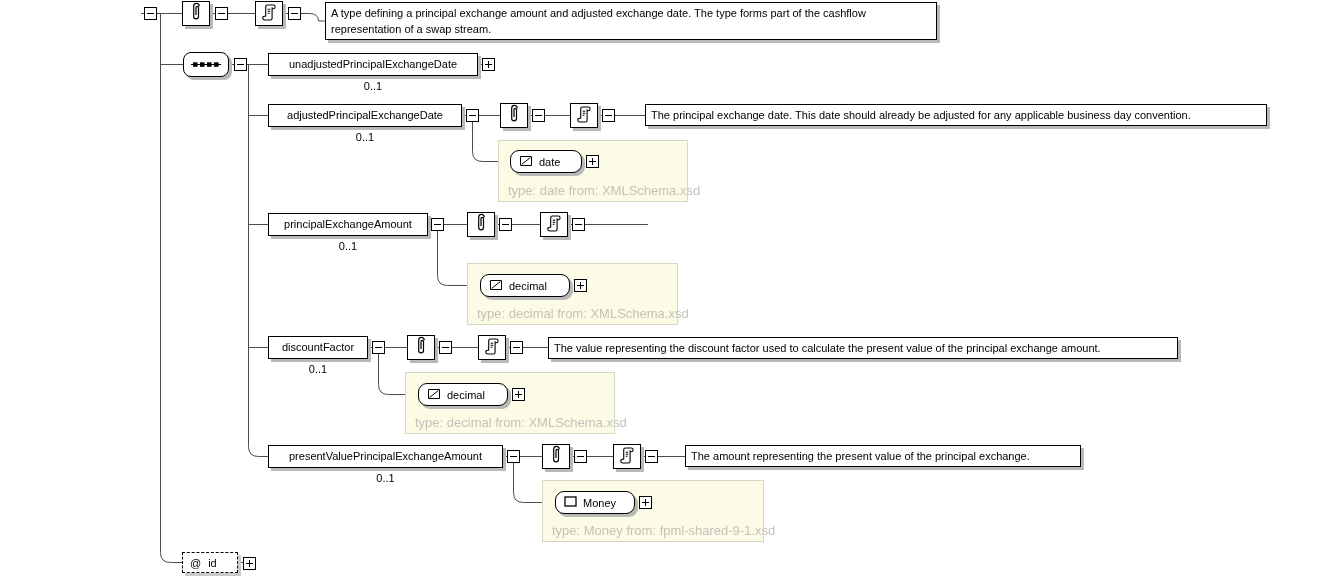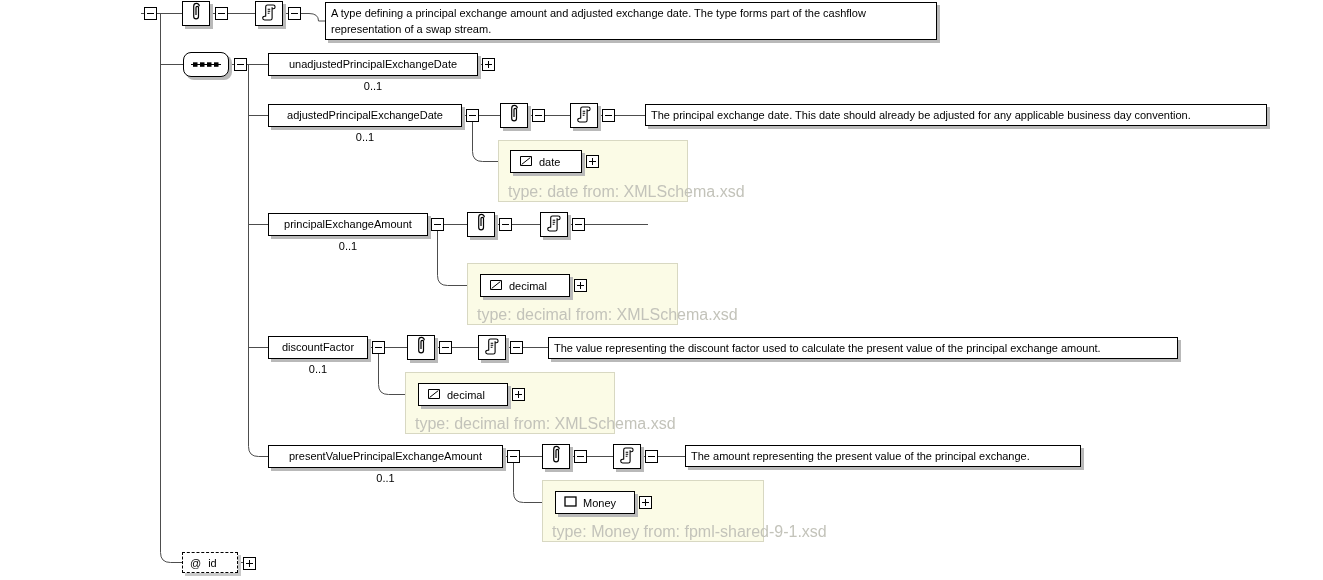--- a/index.html
+++ b/index.html
@@ -8,29 +8,29 @@
   #canvas { position:relative; width:1323px; height:580px; background:#fff; overflow:hidden; }
   #wires { position:absolute; left:0; top:0; z-index:0; }
   #wires path { fill:none; stroke:#4d4d4d; stroke-width:1; }
 
   .ebox { position:absolute; height:23px; background:#fff; border:1px solid #000;
           box-shadow:3px 3px 0 #b9b9b9; font-size:11px; color:#000; text-align:center;
           line-height:21px; z-index:2; white-space:nowrap; overflow:hidden; }
   .docbox { position:absolute; background:#fff; border:1px solid #000; box-shadow:3px 3px 0 #b9b9b9;
             font-size:11px; line-height:16px; padding:2px 5px; color:#000; z-index:2; }
   .docbox.oneline { height:22px; white-space:nowrap; }
-  .pill { position:absolute; height:23px; background:#fff; border:1px solid #000; border-radius:0;
+  .pill { position:absolute; height:23px; background:#fff; border:1px solid #000; border-radius:9px;
           box-shadow:3px 3px 0 #b9b9b9; display:flex; align-items:center; gap:6px;
           padding:0 8px; font-size:11px; z-index:2; white-space:nowrap; }
   .iconbox { position:absolute; width:28px; height:25px; background:#fff; border:1px solid #000;
              box-shadow:3px 3px 0 #b9b9b9; display:flex; align-items:center; justify-content:center; z-index:2; }
   .exp { position:absolute; width:13px; height:13px; background:#fff; border:1px solid #000;
          display:flex; align-items:center; justify-content:center; z-index:3; cursor:pointer; }
   .panel { position:absolute; background:#fbfbe6; border:1px solid #d8d8c2; z-index:1; }
-  .note { position:absolute; font-size:16px; color:#c3c3ba; z-index:2; white-space:nowrap; }
+  .note { position:absolute; font-size:13px; color:#c3c3ba; z-index:2; white-space:nowrap; }
   .occurs { position:absolute; font-size:11px; color:#000; text-align:center; z-index:2; }
   .attrbox { position:absolute; height:21px; background:#fff; border:1px dashed #000;
              box-shadow:3px 3px 0 #c9c9c9; display:flex; align-items:center; gap:7px;
              padding:0 7px; font-size:11px; z-index:2; }
   .octagon { border-radius:8px; }
 </style>
 </head>
 <body>
 
 <div id="canvas">

